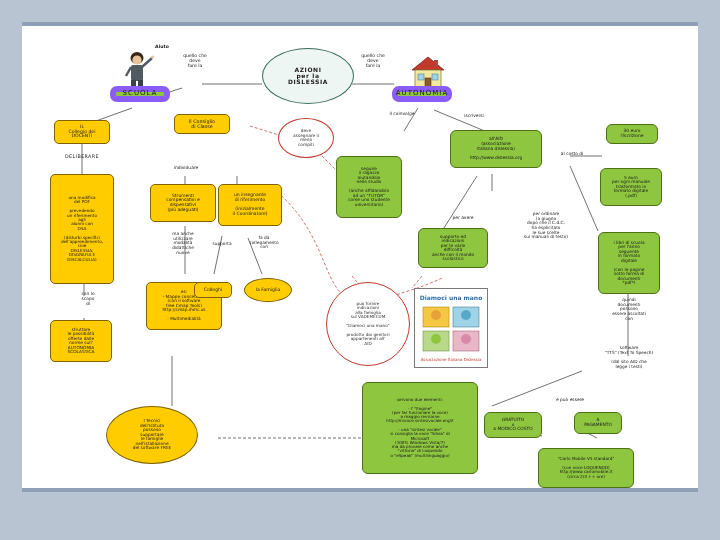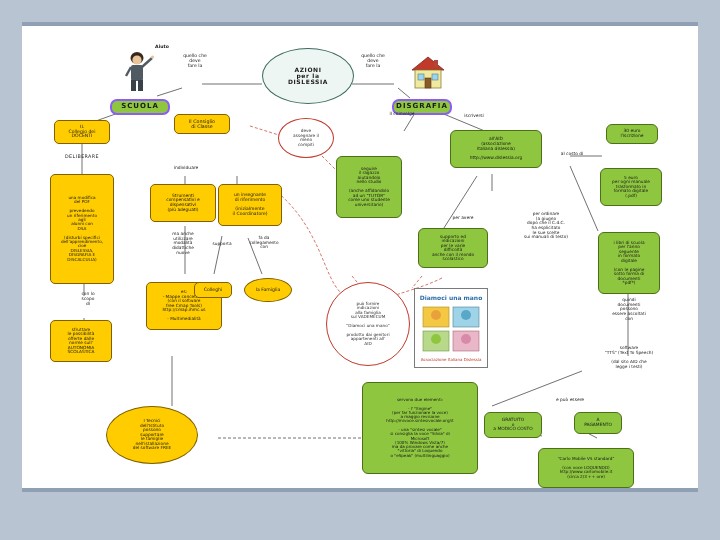--- a/index.html
+++ b/index.html
@@ -25,21 +25,21 @@
   
   #canvas{position:absolute;left:22px;top:26px;width:676px;height:462px;background:#ffffff;overflow:hidden;}
   #canvas svg.links{position:absolute;left:0;top:0;width:676px;height:462px;pointer-events:none;}
 
   
   .node{position:absolute;box-sizing:border-box;display:flex;align-items:center;justify-content:center;
         text-align:center;line-height:1.05;color:#1a1a1a;}
   .n-yellow{background:#ffcc00;border:1px solid #806000;border-radius:5px;}
   .n-yellow-el{background:#ffcc00;border:1px solid #806000;border-radius:50%;}
   .n-green{background:#8ec63f;border:1px solid #4c7018;border-radius:6px;}
-  .n-greenlbl{background:#8ec63f;border:2px solid #8b5cf6;border-radius:7px;font-weight:bold;letter-spacing:1px;margin-top:13px;}
+  .n-greenlbl{background:#8ec63f;border:6px solid #8b5cf6;border-radius:7px;font-weight:normal;letter-spacing:1px;}
   .n-ell-white{background:#eef6f4;border:1px solid #3b6b60;border-radius:50%;font-weight:bold;letter-spacing:.6px;}
   .n-ell-red{background:#ffffff;border:1px solid #c0392b;border-radius:50%;color:#333;}
   .lbl{position:absolute;color:#222;text-align:center;line-height:1.08;}
 
   
   .person{position:absolute;}
   .house{position:absolute;}
   .book{position:absolute;background:#ffffff;border:1px solid #7a7a7a;}
 </style>
 </head>
@@ -130,21 +130,21 @@
         <rect x="5" y="16" width="26" height="18" fill="#f2e9a0" stroke="#8a7f3a" stroke-width="0.8"></rect>
         <rect x="8" y="20" width="6" height="6" fill="#9fd3e8" stroke="#4a7f94" stroke-width="0.6"></rect>
         <rect x="22" y="20" width="6" height="6" fill="#9fd3e8" stroke="#4a7f94" stroke-width="0.6"></rect>
         <rect x="15" y="24" width="6" height="10" fill="#8a5a2b" stroke="#5a3a18" stroke-width="0.6"></rect>
         <rect x="24" y="6" width="4" height="7" fill="#b0453a"></rect>
       </svg>
     </div>
 
     <div class="node n-greenlbl" style="left:88px;top:60px;width:60px;height:16px;font-size:7px;color:#1a1a1a;">SCUOLA</div>
 
-    <div class="node n-greenlbl" style="left:370px;top:60px;width:60px;height:16px;font-size:7px;color:#1a1a1a;">DISGRAFIA</div>
+    <div class="node n-greenlbl" style="left:370px;top:60px;width:60px;height:16px;font-size:7px;color:#1a1a1a;">AUTONOMIA</div>
 
     <div class="lbl" style="left:152px;top:28px;width:42px;font-size:4.6px;white-space:pre-line;">quello che
 deve
 fare la</div>
     <div class="lbl" style="left:330px;top:28px;width:42px;font-size:4.6px;white-space:pre-line;">quello che
 deve
 fare la</div>
 
     <div class="node n-yellow" style="left:32px;top:94px;width:56px;height:24px;font-size:4.6px;white-space:pre-line;">IL
 Collegio dei

